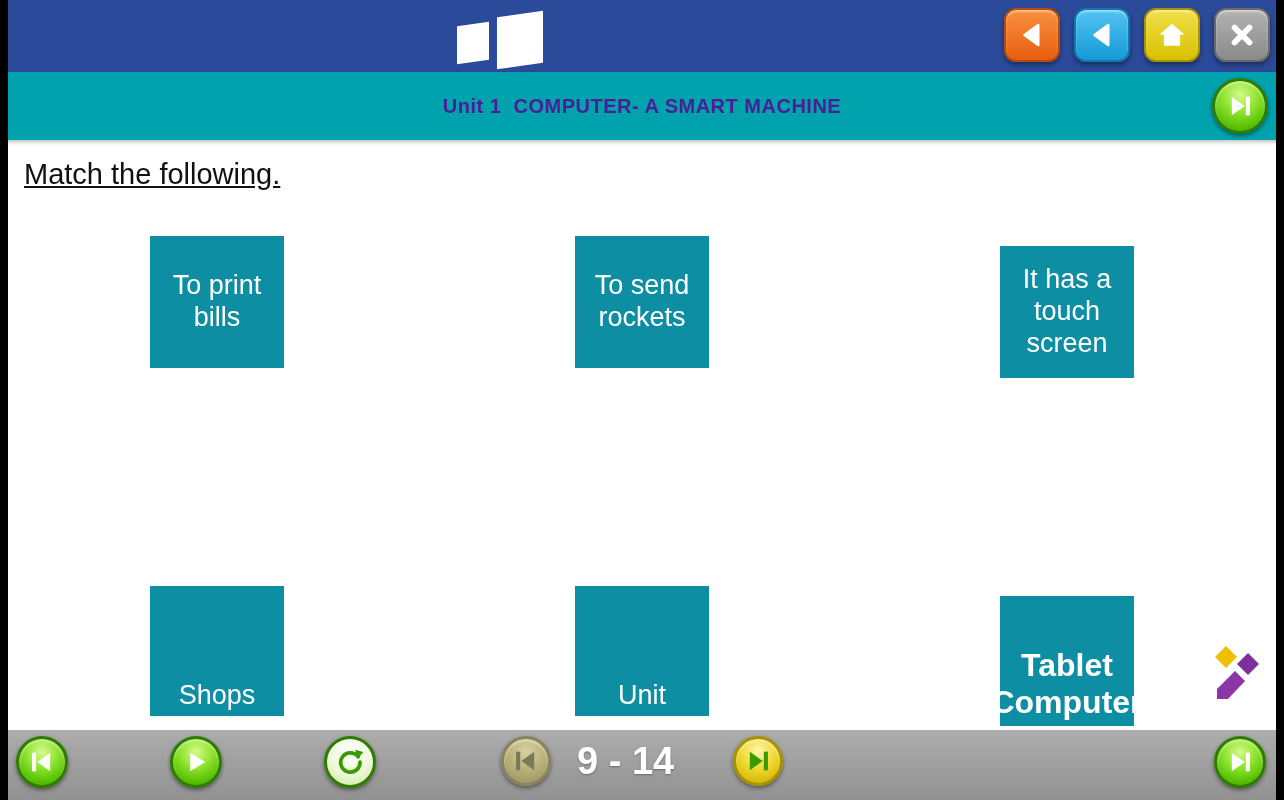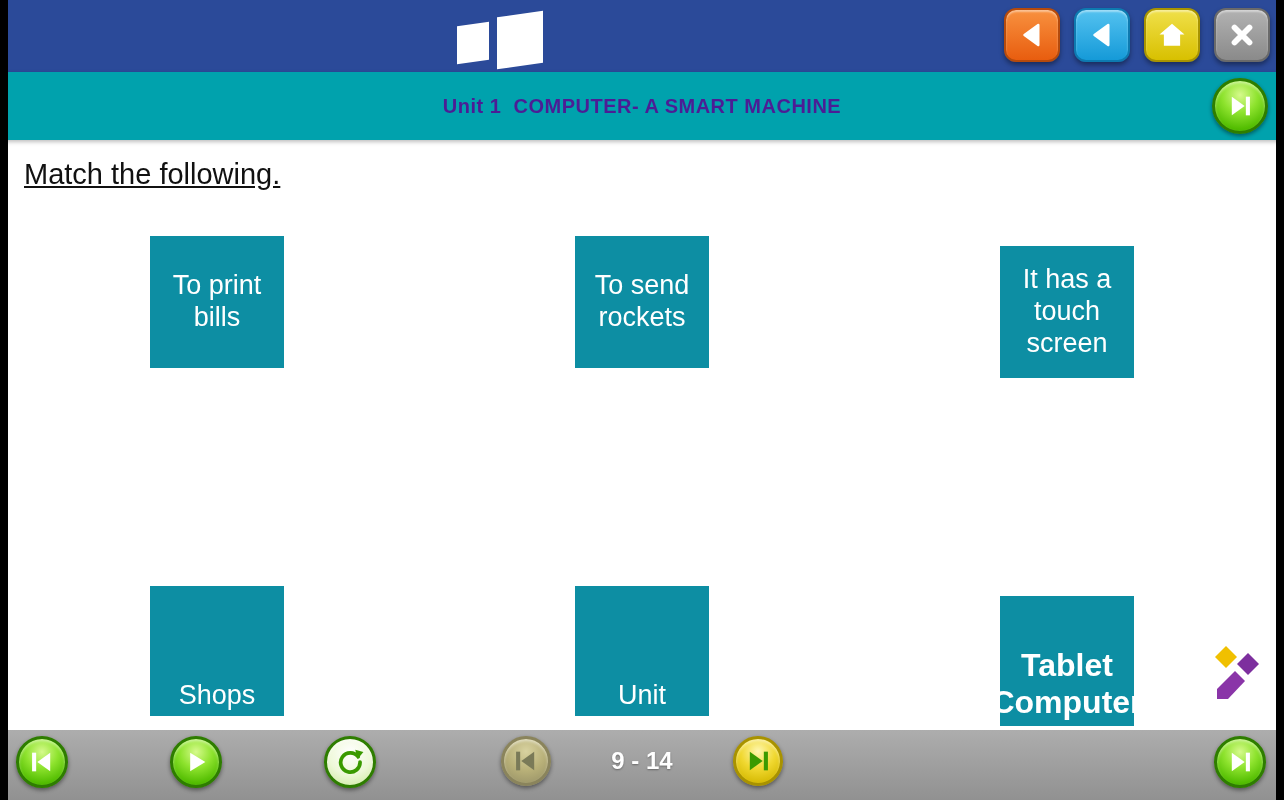--- a/index.html
+++ b/index.html
@@ -62,21 +62,21 @@
   .footer { position: absolute; left: 0; top: 730px; width: 100%; height: 70px;
             background: linear-gradient(#adadad, #919191); }
   .f-btn { position: absolute; top: 736px; width: 52px; height: 52px; z-index: 95; }
   .f-btn.b-first { left: 16px; }
   .f-btn.b-play { left: 170px; }
   .f-btn.b-replay { left: 324px; }
   .f-btn.b-last { left: 1214px; }
   .pager { position: absolute; top: 736px; left: 50%; transform: translateX(-50%);
            display: flex; align-items: center; gap: 26px; z-index: 95; }
   .pager .round-btn { width: 50px; height: 50px; }
-  .pager-label { color: #fff; font-size: 24px; font-weight: bold; min-width: 130px; text-align: center;
+  .pager-label { color: #fff; font-size: 38px; font-weight: bold; min-width: 130px; text-align: left;
                  text-shadow: 0 1px 2px rgba(0,0,0,.35); }
 </style>
 </head>
 <body>
 
 <div id="app">
 
   <div class="topbar">
     <div class="win-logo">
       <div class="pane pane1"></div>

